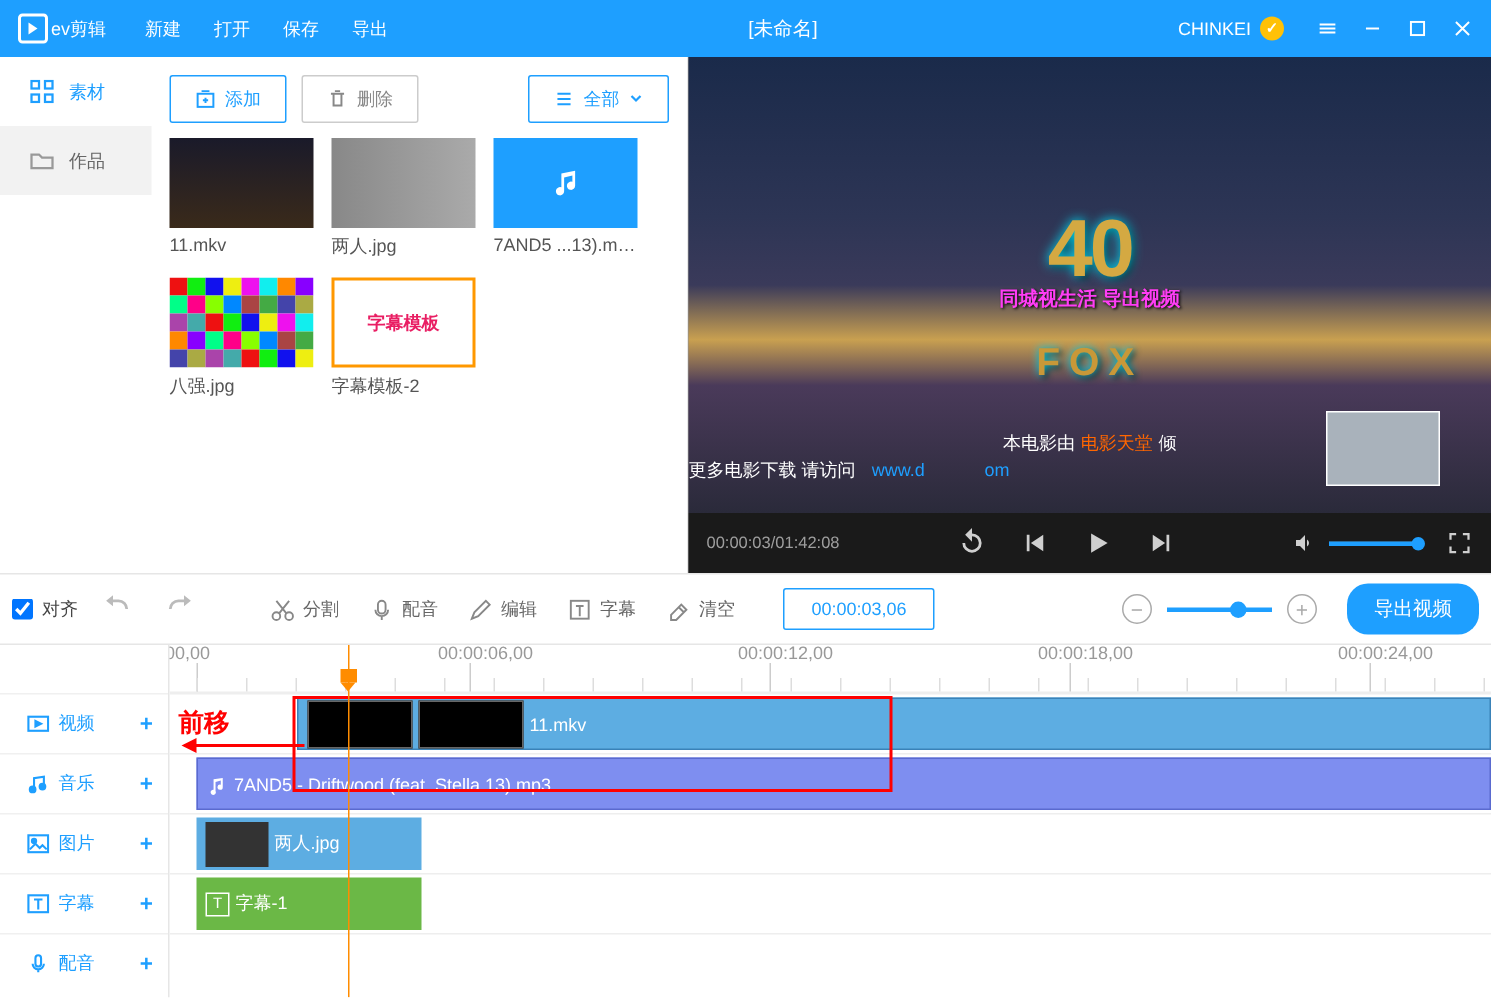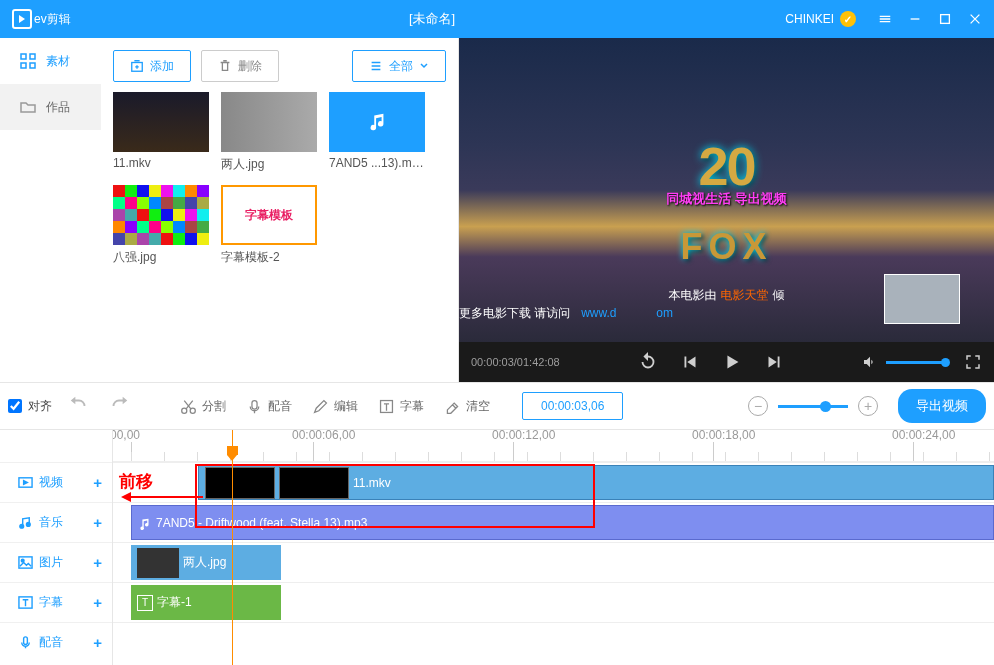--- a/index.html
+++ b/index.html
@@ -29,21 +29,21 @@
 .tbtn.del{border-color:#ccc;color:#888}
 .media-grid{display:flex;flex-wrap:wrap;gap:12px}
 .media-item{width:96px;cursor:pointer}
 .thumb{width:96px;height:60px;background:#000;margin-bottom:4px;display:flex;align-items:center;justify-content:center;overflow:hidden;position:relative}
 .thumb.audio{background:#1E9FFF}
 .thumb.text{background:#fff;border:2px solid #FF9800;color:#E91E63;font-size:13px;font-weight:bold}
 .caption{color:#555;font-size:12px;white-space:nowrap;overflow:hidden;text-overflow:ellipsis}
 .preview{flex:1;background:#2B2B2B;display:flex;flex-direction:column}
 .video{flex:1;position:relative;background:linear-gradient(180deg,#1a2a4a 0%,#2d3555 35%,#3a3a5a 50%,#c9a050 62%,#4a3a5a 72%,#2a2a3a 100%);overflow:hidden}
 .fox-logo{position:absolute;left:50%;top:42%;transform:translate(-50%,-50%);font-size:54px;font-weight:900;color:#d4a942;text-shadow:0 0 8px #00e5ff,2px 2px 4px rgba(0,0,0,.8);letter-spacing:-2px;font-family:Arial Black,sans-serif}
-.fox-sub{position:absolute;left:50%;top:62%;transform:translateX(-50%);font-size:36px;font-weight:900;color:#c89838;text-shadow:0 0 6px #00e5ff,2px 2px 4px rgba(0,0,0,.8);letter-spacing:6px;font-family:Arial Black,sans-serif}
+.fox-sub{position:absolute;left:50%;top:62%;transform:translateX(-50%);font-size:26px;font-weight:900;color:#c89838;text-shadow:0 0 6px #00e5ff,2px 2px 4px rgba(0,0,0,.8);letter-spacing:6px;font-family:Arial Black,sans-serif}
 .pink-text{position:absolute;left:50%;top:50%;transform:translateX(-50%);color:#ff3df5;font-size:13px;font-weight:bold;text-shadow:1px 1px 2px #000}
 .sub1{position:absolute;bottom:38px;left:0;right:0;text-align:center;color:#fff;font-size:14px}
 .sub1 .orange{color:#FF6600;font-weight:normal}
 .sub2{position:absolute;bottom:20px;left:0;right:0;text-align:left;color:#fff;font-size:13px}
 .sub2 .link{color:#1E9FFF}
 .pip{position:absolute;right:34px;bottom:18px;width:76px;height:50px;background:#a9b2bb;border:1px solid #fff}
 .controls{height:40px;background:#1A1A1A;display:flex;align-items:center;padding:0 12px;gap:8px;color:#a8a8a8}
 .time{font-size:11px;color:#9e9e9e}
 .ccenter{flex:1;display:flex;justify-content:center;gap:20px}
 .cbtn{width:22px;height:22px;cursor:pointer;fill:#cfcfcf}
@@ -98,20 +98,26 @@
 .colorful div{background:var(--c)}
 </style>
 </head>
 <body>
 
 <div class="titlebar">
   <div class="logo">
     <div class="logo-icon"></div>
     <span>ev剪辑</span>
   </div>
+  <div class="menu">
+    <span>新建</span>
+    <span>打开</span>
+    <span>保存</span>
+    <span>导出</span>
+  </div>
   <div class="doc-title">[未命名]</div>
   <div class="user">
     <span>CHINKEI</span>
     <span class="user-badge">✓</span>
   </div>
   <div class="winbtns">
     <div class="winbtn">
         <svg viewBox="0 0 16 16">
           <path d="M2 5h12M2 8h12M2 11h12"></path>
         </svg>
@@ -246,21 +252,21 @@
           <div class="thumb text">
               <span>字幕模板</span>
             </div>
           <div class="caption">字幕模板-2</div>
         </div>
       </div>
     </div>
   </div>
   <div class="preview">
     <div class="video">
-      <div class="fox-logo">20</div>
+      <div class="fox-logo">40</div>
       <div class="fox-sub">FOX</div>
       <div class="pink-text">同城视生活 导出视频</div>
       <div class="sub1">
         <span>本电影由</span>
         <span class="orange">电影天堂</span>
         <span>倾</span>
       </div>
       <div class="sub2">
         <span>更多电影下载 请访问</span>&nbsp;&nbsp;
         <span class="link">www.d</span>&nbsp;&nbsp;&nbsp;&nbsp;&nbsp;&nbsp;&nbsp;&nbsp;&nbsp;&nbsp;

